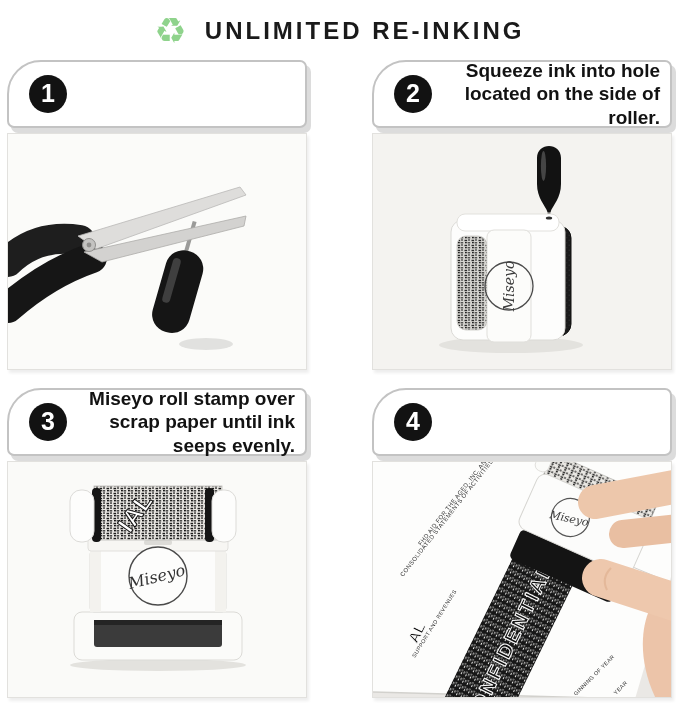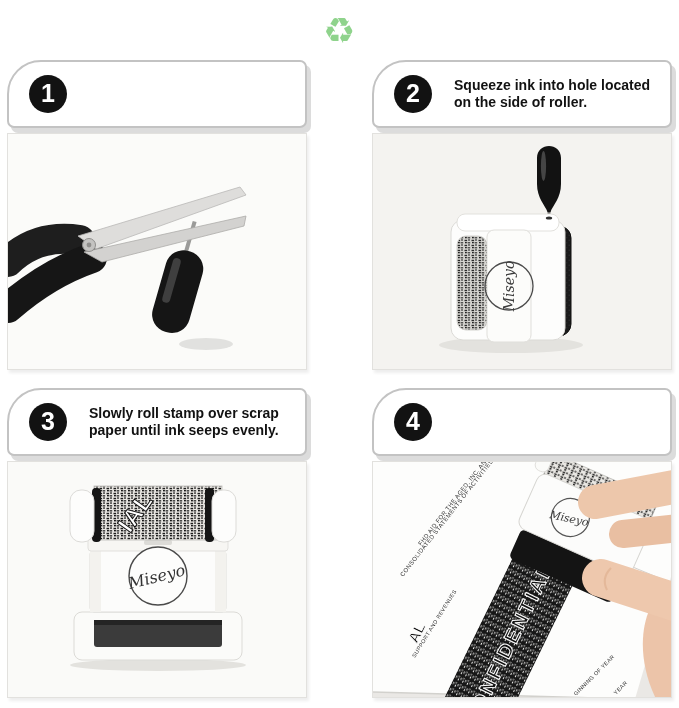--- a/index.html
+++ b/index.html
@@ -29,37 +29,38 @@
     box-shadow:4px 5px 0 #dcdcdc;
     display:flex; align-items:center; gap:14px; padding:6px 10px 6px 20px;
     margin-bottom:5px; position:relative; z-index:2;
   }
   .step-num {
     flex:0 0 38px; width:38px; height:38px; border-radius:50%; background:#121212;
     color:#ffffff; font-size:25px; font-weight:bold; display:flex; align-items:center;
     justify-content:center; padding-bottom:2px;
   }
   .step-text {
-    margin:8px; font-size:14px; line-height:1.22; font-weight:600; color:#121212;
+    margin:0; font-size:19px; line-height:1.22; font-weight:600; color:#121212;text-align:right;
   }
   .photo {
     width:300px; height:237px; background:#f8f7f5; border:1px solid #e2e1de;
     box-shadow: inset 0 5px 6px -4px rgba(0,0,0,.28), 2px 3px 3px rgba(0,0,0,.07);
     overflow:hidden; position:relative; margin:0;
   }
   .photo svg { display:block; }
   .serif-script { font-family:"DejaVu Serif", serif; font-style:italic; }
 </style>
 </head>
 <body>
 
 <div class="page">
 
   <div class="hdr">
     <span class="recycle">♻</span>
+    <h1>UNLIMITED RE-INKING</h1>
   </div>
 
   <div class="grid">
 
     <section class="step">
       <div class="step-box">
         <span class="step-num">1</span>
       </div>
       <figure class="photo">
         <svg width="300" height="237" viewBox="0 0 300 237">
@@ -126,21 +127,21 @@
               <text x="0" y="5" text-anchor="middle" font-size="14" fill="#3c3c3c" class="serif-script">Miseyo</text>
             </g>
           </g>
         </svg>
       </figure>
     </section>
 
     <section class="step">
       <div class="step-box">
         <span class="step-num">3</span>
-        <p class="step-text">Slowly roll stamp over scrap paper until ink seeps evenly.</p>
+        <p class="step-text">Miseyo roll stamp over scrap paper until ink seeps evenly.</p>
       </div>
       <figure class="photo">
         <svg width="300" height="237" viewBox="0 0 300 237">
           <defs>
             <pattern id="p3s" width="7" height="5" patternUnits="userSpaceOnUse">
               <rect width="7" height="5" fill="#e9e7e3"></rect>
               <rect x="0.5" y="0.8" width="2.6" height="1.5" fill="#1c1c1c"></rect>
               <rect x="4" y="0.4" width="2" height="1.3" fill="#2a2a2a"></rect>
               <rect x="1" y="3" width="1.9" height="1.4" fill="#151515"></rect>
               <rect x="3.6" y="3.2" width="2.6" height="1.3" fill="#222222"></rect>

